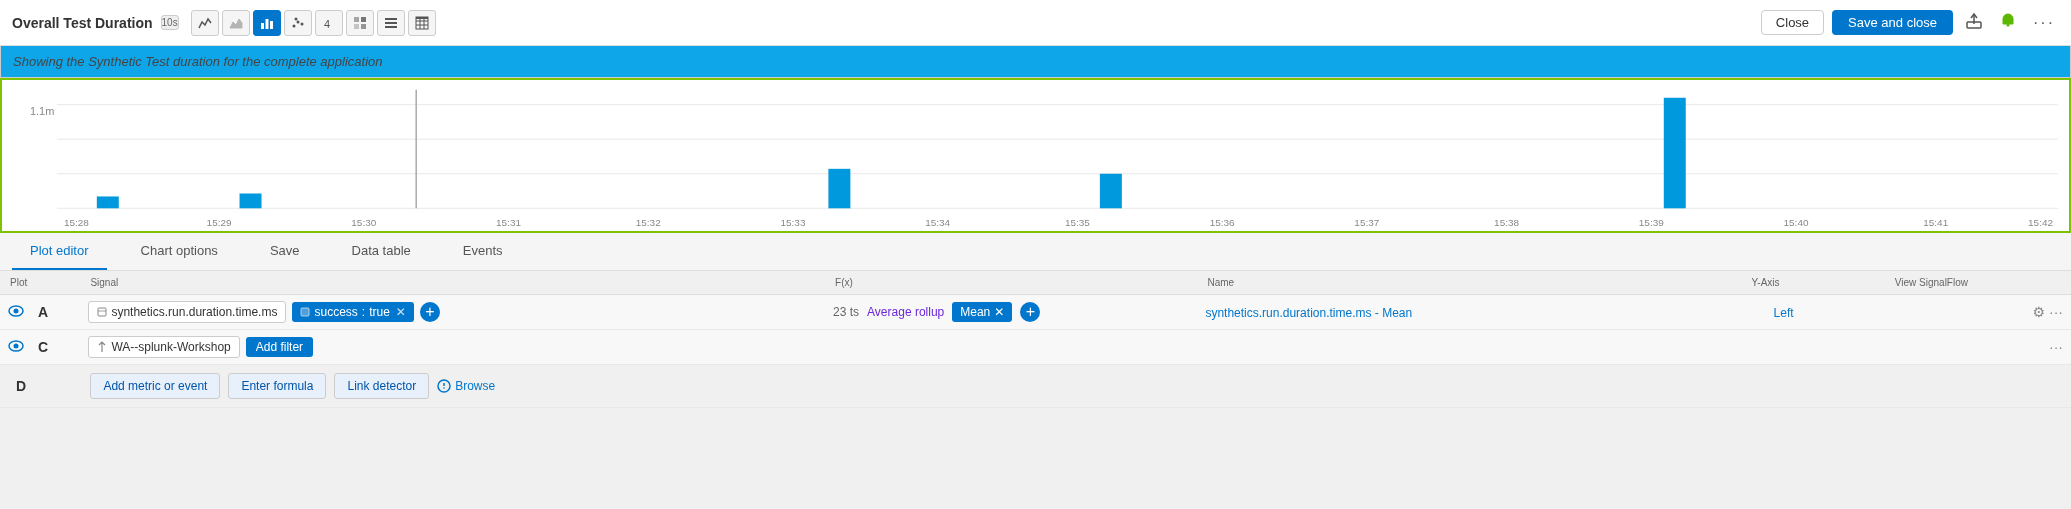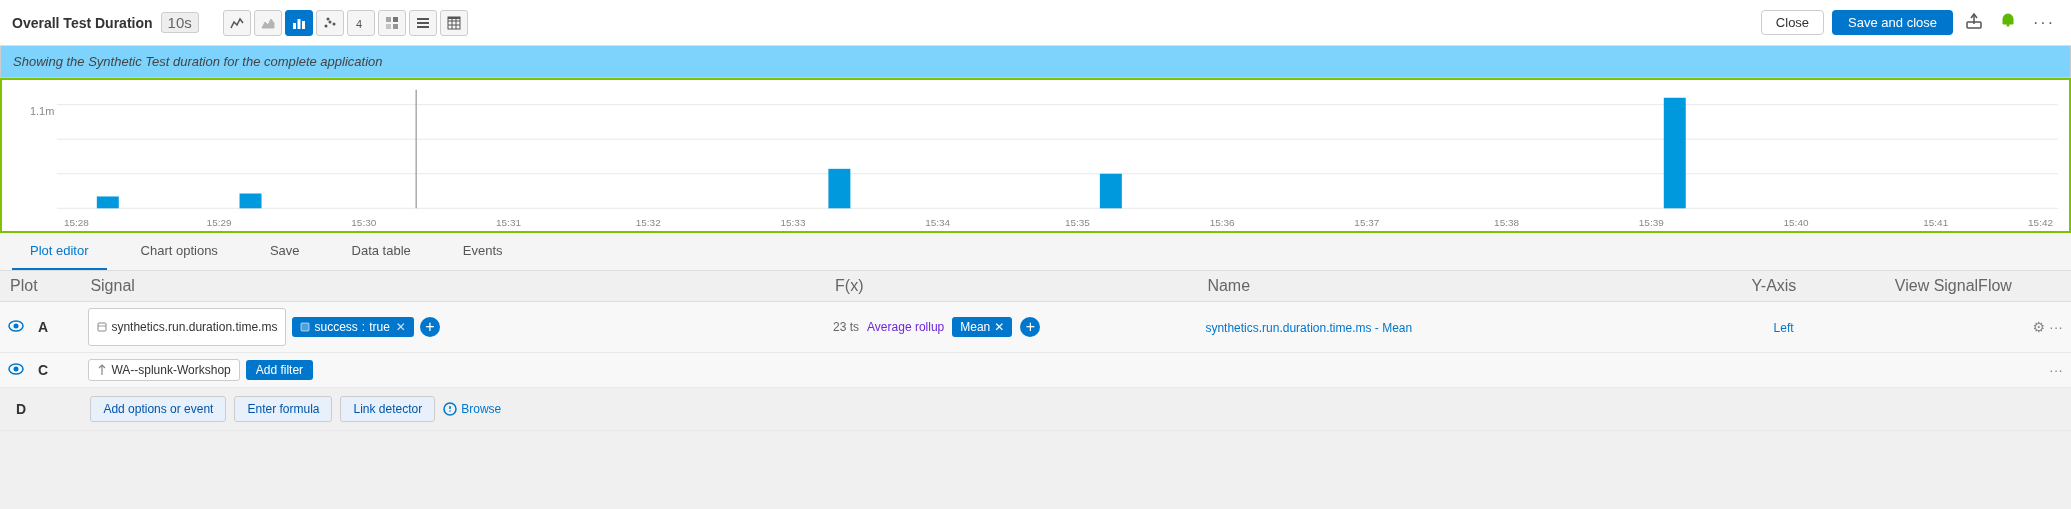--- a/index.html
+++ b/index.html
@@ -6,21 +6,21 @@
     body { font-family: -apple-system, BlinkMacSystemFont, 'Segoe UI', sans-serif; font-size: 13px; background: #f0f0f0; color: #333; }
 
     
     .top-bar {
       display: flex; align-items: center; background: #fff;
       border-bottom: 1px solid #ddd; padding: 6px 12px; height: 46px;
     }
     .top-bar-title { font-weight: 600; font-size: 14px; margin-right: 8px; }
     .top-bar-badge {
       background: #eee; border: 1px solid #ccc; border-radius: 3px;
-      padding: 1px 6px; font-size: 15px; color: #666; margin-right: 24px;
+      padding: 1px 0; font-size: 10px; color: #666; margin-right: 12px;
     }
     .chart-type-icons { display: flex; gap: 3px; align-items: center; flex: 1; }
     .chart-type-btn {
       border: 1px solid #ccc; background: #f5f5f5; border-radius: 3px;
       width: 28px; height: 26px; display: flex; align-items: center; justify-content: center;
       cursor: pointer; font-size: 13px; color: #555;
     }
     .chart-type-btn.active { background: #0077cc; color: #fff; border-color: #0077cc; }
     .top-bar-actions { display: flex; align-items: center; gap: 8px; }
     .btn-close {
@@ -30,21 +30,21 @@
     .btn-save {
       background: #0077cc; color: #fff; border: none; border-radius: 4px;
       padding: 5px 16px; cursor: pointer; font-size: 13px; font-weight: 500;
     }
     .icon-btn {
       background: none; border: none; cursor: pointer; color: #555; font-size: 16px; padding: 2px 4px;
     }
 
     
     .description-bar {
-      background: #7dd3fc; border: 1px solid #ccc; border-top: none;
+      background: #0ea5e9; border: 1px solid #ccc; border-top: none;
       padding: 8px 12px; font-size: 13px; color: #444;
     }
     .description-bar span { font-style: italic; }
 
     
     .chart-area {
       border: 2px solid #7ec200; background: #fff; margin: 0;
       height: 155px; position: relative; overflow: hidden;
     }
     .chart-svg { width: 100%; height: 100%; }
@@ -57,39 +57,39 @@
     .tab {
       padding: 10px 18px; cursor: pointer; font-size: 13px; color: #555;
       border-bottom: 2px solid transparent; white-space: nowrap;
     }
     .tab.active { color: #0077cc; border-bottom: 2px solid #0077cc; font-weight: 500; }
 
     
     .plot-editor { background: #f8f8f8; }
     .plot-table { width: 100%; border-collapse: collapse; }
     .plot-table th {
-      text-align: left; padding: 6px 10px; font-size: 16px; color: #666;
+      text-align: left; padding: 6px 10px; font-size: 10px; color: #666;
       border-bottom: 1px solid #ddd; background: #f0f0f0; font-weight: 500;
     }
     .plot-table td { padding: 6px 8px; vertical-align: middle; border-bottom: 1px solid #e8e8e8; }
     .col-plot { width: 50px; }
     .col-signal { width: 520px; }
     .col-fx { width: 260px; }
     .col-name { width: 380px; }
     .col-yaxis { width: 100px; }
     .col-viewsf { width: 130px; }
 
     .plot-letter { font-weight: 600; font-size: 14px; color: #333; margin-left: 6px; }
     .eye-icon { color: #0077cc; font-size: 14px; margin-right: 4px; }
 
     
     .signal-row { display: flex; align-items: center; gap: 6px; flex-wrap: wrap; }
     .metric-chip {
       border: 1px solid #ccc; border-radius: 3px; background: #fff;
-      padding: 11px 8px; font-size: 12px; color: #333; display: flex; align-items: center; gap: 4px;
+      padding: 3px 8px; font-size: 12px; color: #333; display: flex; align-items: center; gap: 4px;
     }
     .filter-chip {
       background: #0077cc; color: #fff; border-radius: 3px;
       padding: 3px 8px; font-size: 12px; display: flex; align-items: center; gap: 4px;
     }
     .filter-chip .remove { cursor: pointer; opacity: 0.8; margin-left: 2px; }
     .add-btn {
       background: #0077cc; color: #fff; border: none; border-radius: 50%;
       width: 20px; height: 20px; font-size: 16px; cursor: pointer;
       display: flex; align-items: center; justify-content: center; line-height: 1;
@@ -378,21 +378,21 @@
           </div>
         </td>
       </tr>
 
       <tr class="row-d">
         <td>
           <span class="plot-letter">D</span>
         </td>
         <td colspan="5">
           <div class="d-actions">
-            <button class="d-btn">Add options or event</button>
+            <button class="d-btn">Add metric or event</button>
             <button class="d-btn">Enter formula</button>
             <button class="d-btn">Link detector</button>
             <div class="d-browse">
               <svg width="14" height="14" viewBox="0 0 14 14">
                 <circle cx="7" cy="7" r="6" fill="none" stroke="#0077cc" stroke-width="1.5"></circle>
                 <line x1="7" y1="4" x2="7" y2="7" stroke="#0077cc" stroke-width="1.5"></line>
                 <circle cx="7" cy="9" r="0.8" fill="#0077cc"></circle>
               </svg>
               <span>Browse</span>
             </div>

